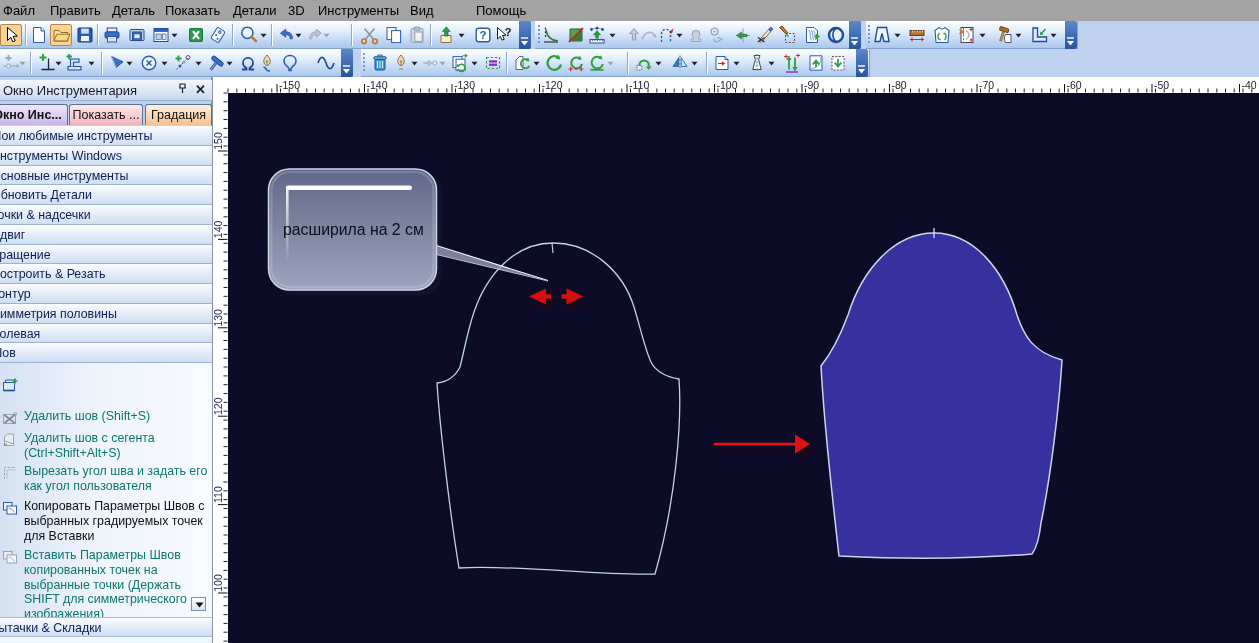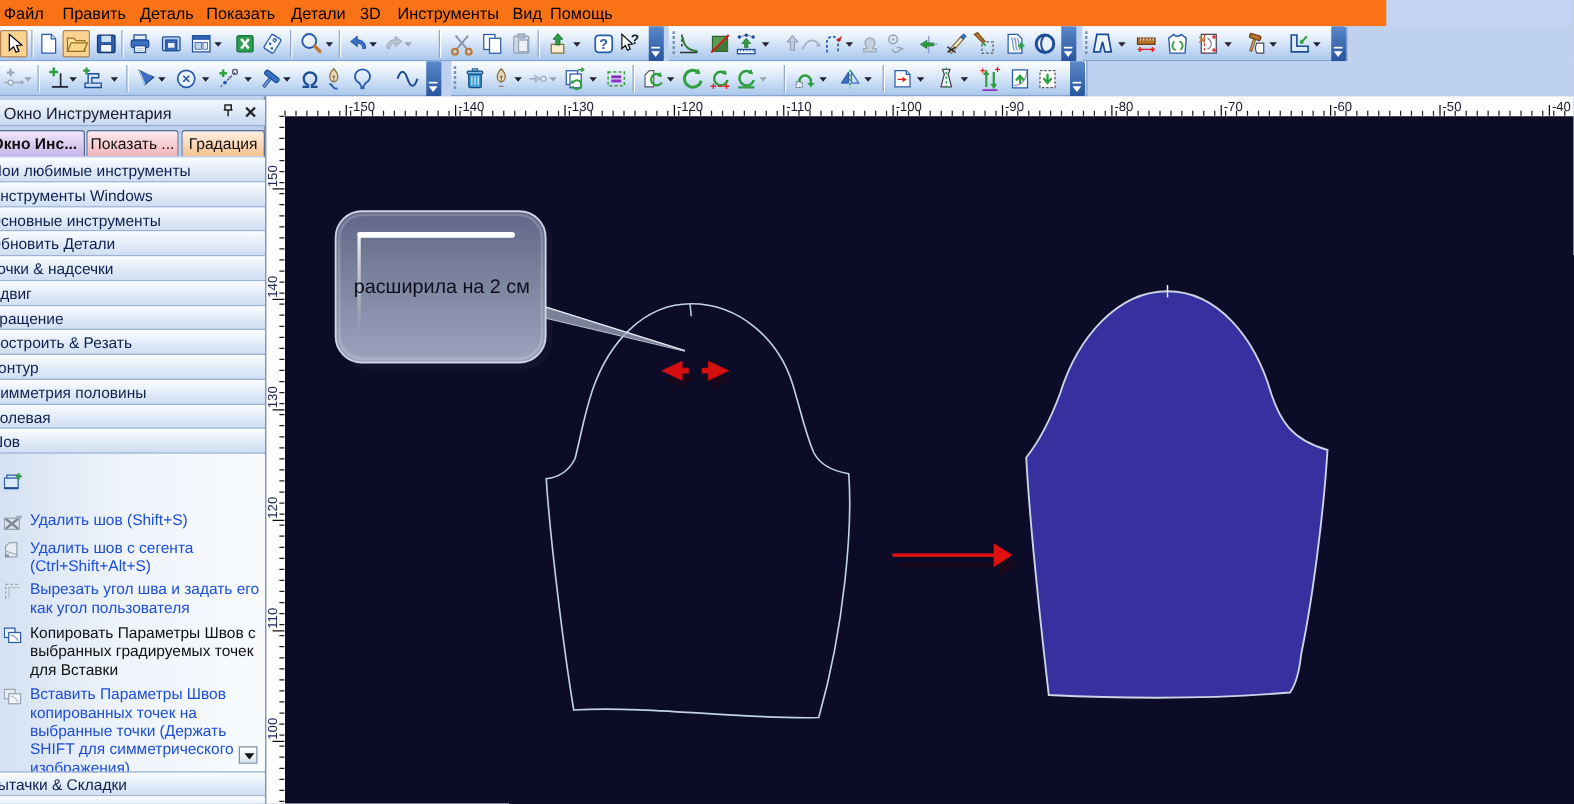--- a/index.html
+++ b/index.html
@@ -1,55 +1,55 @@
 <!DOCTYPE html>
 <html><head><meta charset="utf-8"><style>
 * {margin:0;padding:0;box-sizing:border-box}
 html,body {width:1259px;height:643px;overflow:hidden;font-family:"Liberation Sans",sans-serif}
 #app {position:relative;width:1259px;height:643px;background:#c3d4f2}
-#menubar {position:absolute;left:0;top:0;width:1109px;height:21px;background:#f97316}
+#menubar {position:absolute;left:0;top:0;width:1259px;height:21px;background:#a3a3a3}
 #menubar span {position:absolute;top:3px;font-size:13px;color:#000}
 .trow {position:absolute;left:0;width:1259px;height:28px;background:#bed2f0}
 #tb1 {top:21px} #tb2 {top:49px}
 .tgroup {position:absolute;top:0;height:28px;background:linear-gradient(#fdfeff,#e0ecfa 40%,#c4d9f4 70%,#aac8ec);border-right:1px solid #84a4d0;border-bottom:1px solid #84a4d0}
 .icw {position:absolute;width:20px;height:20px}
 .icw.sel {background:#fad291;outline:1px solid #b5824f;border-radius:1px}
 .ic {display:block}
 .dd {position:absolute}
 .tsep {position:absolute;top:3px;height:22px;width:1px;background:#93a8c8;box-shadow:1px 0 0 #fff}
 .grip {position:absolute;top:4px;height:20px;width:3px;background-image:repeating-linear-gradient(#7a94bc 0 2px,transparent 2px 4px);background-size:2px 100%;background-repeat:no-repeat}
 .ovf {position:absolute;top:0;height:28px;width:12px;background:linear-gradient(#5a88c8,#27549e);border-radius:0 2px 2px 0}
 #panel {position:absolute;left:0;top:77px;width:213px;height:566px;background:#bed2f0;border-right:2px solid #8a93a2}
 #ptitle {position:absolute;left:0;top:3px;width:212px;height:21px;background:linear-gradient(#f4f8fe,#c6d8f1);border-bottom:1px solid #96aed2;font-size:13px;color:#1a1a2a;padding:3px 0 0 3px}
 #ptitle .pbtn {position:absolute;top:2px;font-size:13px;color:#222}
 #tabs {position:absolute;left:0;top:26px;width:213px;height:23px}
 .tab {position:absolute;top:1px;height:21px;border:1px solid #5a6f94;border-bottom:none;border-radius:3px 3px 0 0;font-size:12.5px;text-align:center;padding-top:3px;color:#111;white-space:nowrap;overflow:hidden}
 .prow {position:absolute;left:0;width:212px;height:19.75px;background:linear-gradient(#fbfdff,#dfe9f7 60%,#cfdff2);border-bottom:1px solid #9cb2d4;font-size:12.4px;color:#0f2050;padding:3px 0 0 0;text-indent:-9px;white-space:nowrap;overflow:hidden}
 #shovarea {position:absolute;left:0;top:286px;width:212px;height:254px;background:linear-gradient(90deg,#d5e1f2,#eef4fb 45%,#f8fbfe)}
 .sitem {position:absolute;left:24px;width:186px;font-size:12.4px;line-height:14.8px}
 .sblack {color:#111}
-.sgray {color:#1d4ed8}
+.sgray {color:#0f766e}
 .sic {position:absolute;left:3px}
 .sbtn {position:absolute;left:191px;top:520px;width:15px;height:14px;background:linear-gradient(#fefefe,#d8e2ee);border:1px solid #7e92ae}
 #bhdr {position:absolute;left:0;top:540px;width:212px;height:20px;background:linear-gradient(#fbfdff,#dfe9f7 60%,#cfdff2);border-top:1px solid #a8bcd8;border-bottom:1px solid #a8bcd8;font-size:12.4px;color:#0f2050;padding:3px 0 0 0;text-indent:-10px;white-space:nowrap}
 #bfill {position:absolute;left:0;top:560px;width:212px;height:6px;background:linear-gradient(#fbfdff,#e8f0f9)}
 #cwrap {position:absolute;left:213px;top:77px;width:1046px;height:566px}
 </style></head>
 <body>
 <div id="app">
 <div id="menubar">
       <span style="left:3px">Файл</span>
       <span style="left:50px">Править</span>
       <span style="left:112px">Деталь</span>
       <span style="left:165px">Показать</span>
       <span style="left:233px">Детали</span>
       <span style="left:288px">3D</span>
       <span style="left:318px">Инструменты</span>
       <span style="left:410px">Вид</span>
-      <span style="left:440px">Помощь</span>
+      <span style="left:476px">Помощь</span>
     </div>
 <div class="trow" id="tb1">
       <div class="tgroup" style="left:0;width:531px">
         <span class="icw sel" style="left:1px;top:4px">
           <svg class="ic" style="" width="20" height="20" viewBox="0 0 20 20">
             <path d="M6.5 2.5 L6.5 15.5 L9.8 12.4 L11.8 16.8 L14.2 15.7 L12.2 11.4 L16.4 11 Z" fill="#fff" stroke="#000" stroke-width="1"></path>
           </svg>
         </span>
         <span class="icw" style="left:29px;top:4px">
           <svg class="ic" style="" width="20" height="20" viewBox="0 0 20 20">

